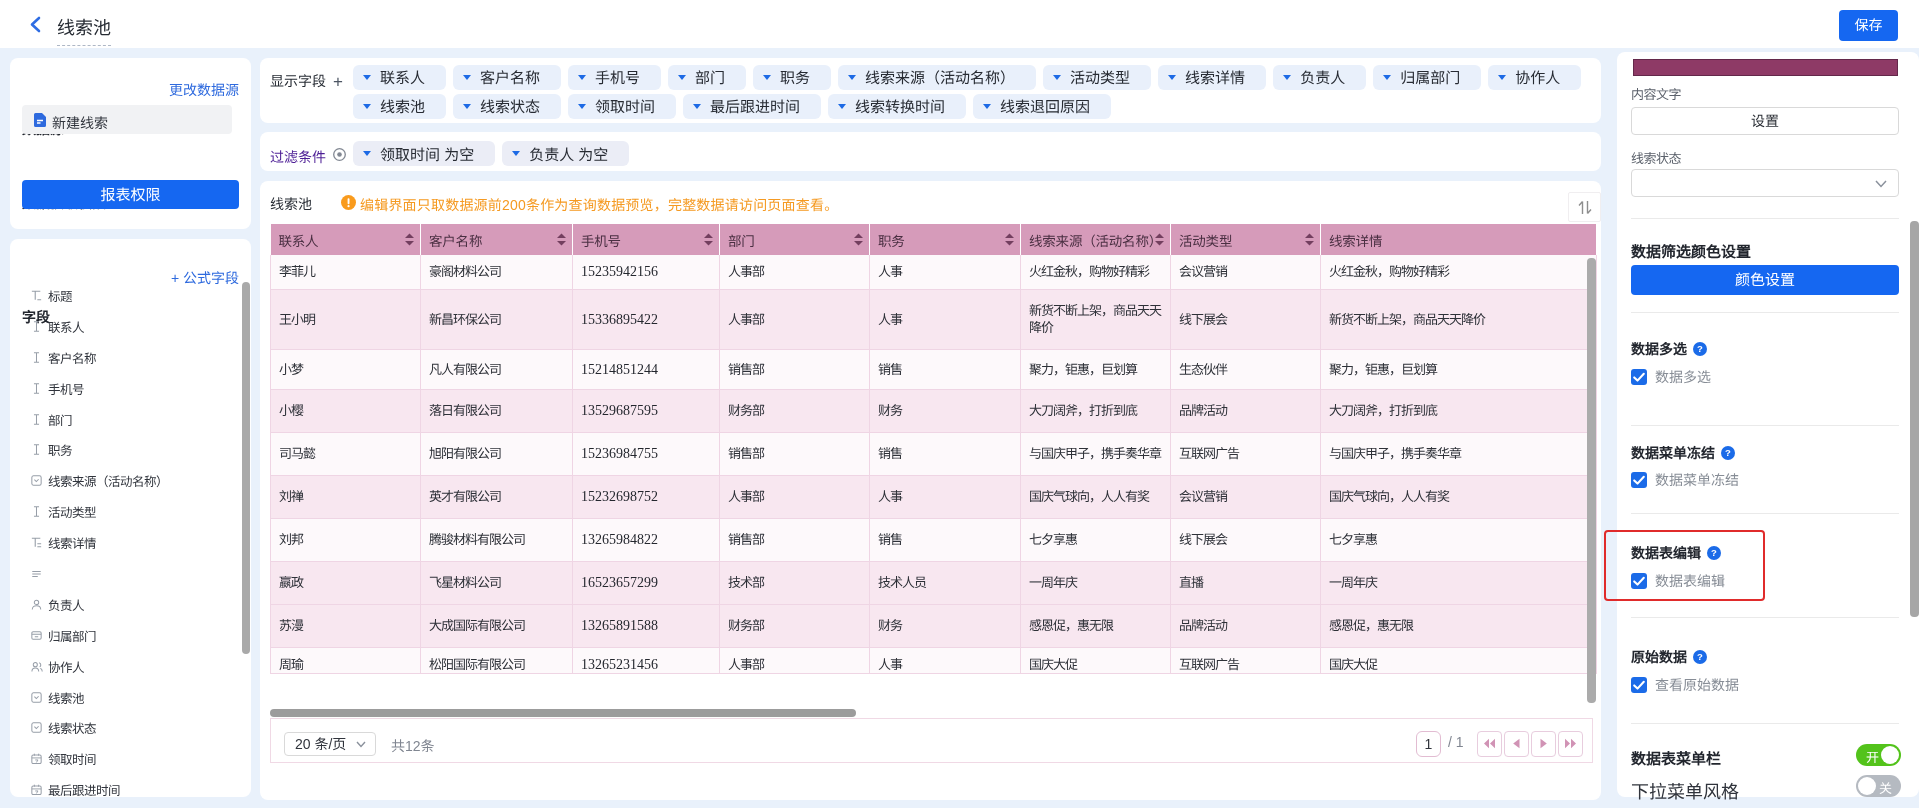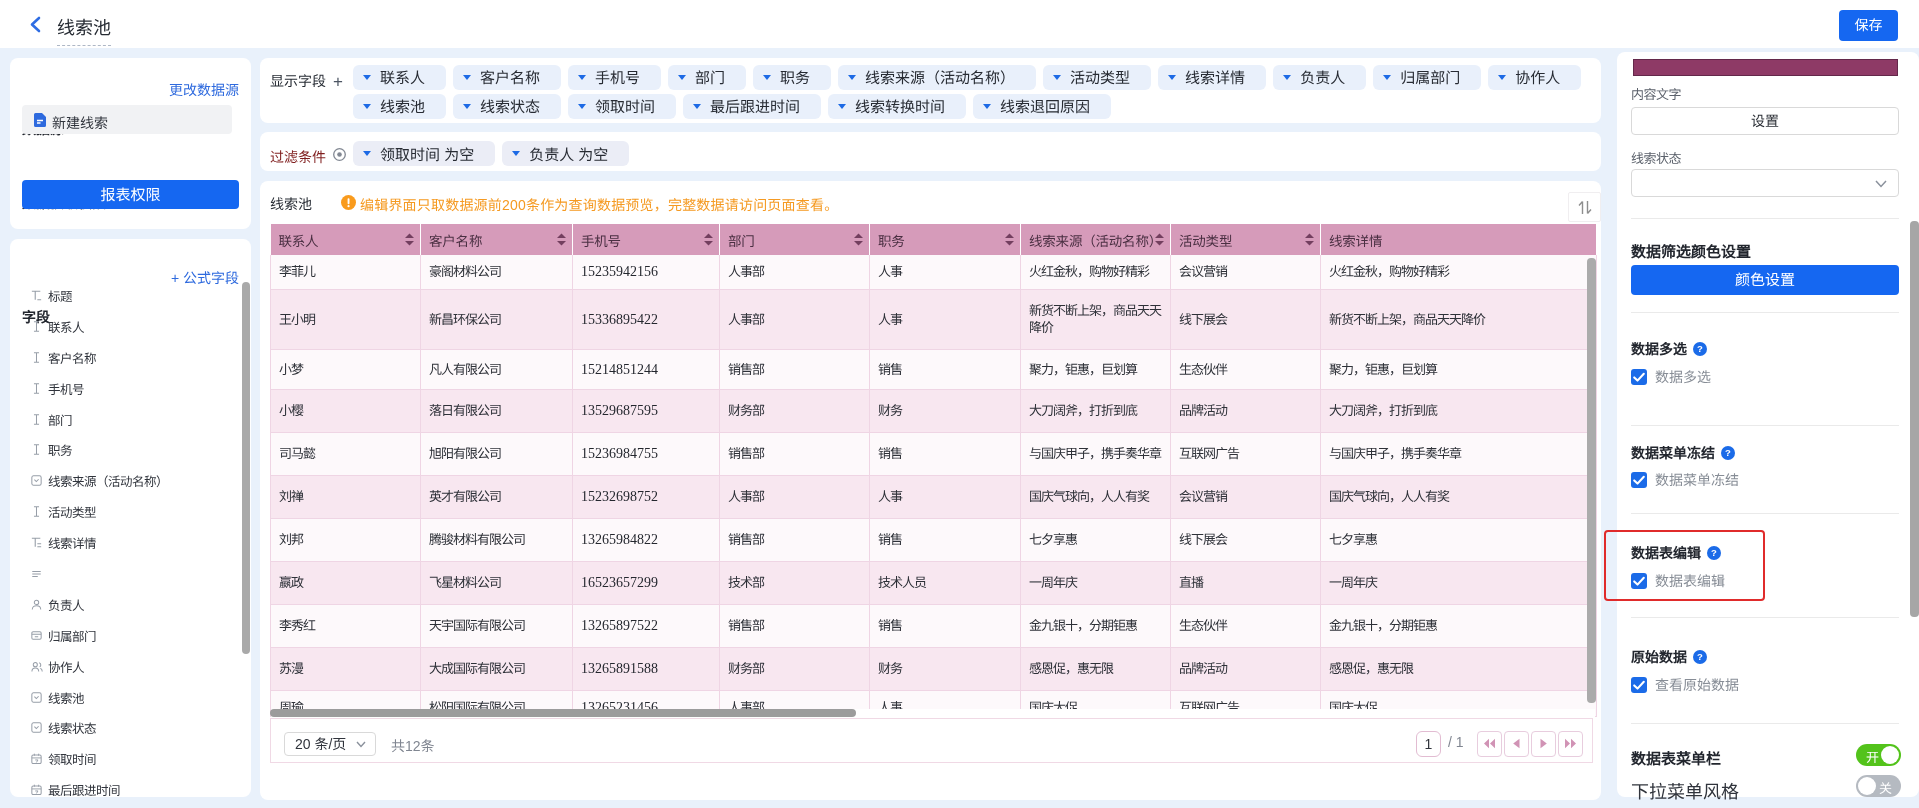--- a/index.html
+++ b/index.html
@@ -213,21 +213,21 @@
 
 <div class="card" style="left:260px;top:58px;width:1341px;height:65px;">
   <div class="abs" style="left:10px;top:12px;font-size:14px;color:#272c34;">显示字段 <span style="color:#4c5563;margin-left:3px;font-size:17px;vertical-align:-1px;">+</span></div>
   <div class="abs" style="left:93px;top:7px;width:1240px;line-height:0;">
     <div id="chiprow1" style="margin-bottom:4px;white-space:nowrap;"><span class="chip "><span class="tri"></span>联系人</span><span class="chip "><span class="tri"></span>客户名称</span><span class="chip "><span class="tri"></span>手机号</span><span class="chip "><span class="tri"></span>部门</span><span class="chip "><span class="tri"></span>职务</span><span class="chip "><span class="tri"></span>线索来源（活动名称）</span><span class="chip "><span class="tri"></span>活动类型</span><span class="chip "><span class="tri"></span>线索详情</span><span class="chip "><span class="tri"></span>负责人</span><span class="chip "><span class="tri"></span>归属部门</span><span class="chip "><span class="tri"></span>协作人</span></div>
     <div id="chiprow2" style="white-space:nowrap;"><span class="chip "><span class="tri"></span>线索池</span><span class="chip "><span class="tri"></span>线索状态</span><span class="chip "><span class="tri"></span>领取时间</span><span class="chip "><span class="tri"></span>最后跟进时间</span><span class="chip "><span class="tri"></span>线索转换时间</span><span class="chip "><span class="tri"></span>线索退回原因</span></div>
   </div>
 </div>
 
 <div class="card" style="left:260px;top:132px;width:1341px;height:39px;">
-  <div class="abs" style="left:10px;top:14px;font-size:14px;color:#7f1d1d;">过滤条件</div>
+  <div class="abs" style="left:10px;top:14px;font-size:14px;color:#4c1d95;">过滤条件</div>
   <svg class="abs" style="left:72px;top:15px;" width="15" height="15" viewBox="0 0 15 15">
       <circle cx="7.5" cy="7.5" r="5.8" fill="none" stroke="#828893" stroke-width="1.3"></circle>
       <circle cx="7.5" cy="7.5" r="2.3" fill="#828893"></circle>
     </svg>
   <div class="abs" style="left:93px;top:9px;white-space:nowrap;" id="filterchips"><span class="chip gray"><span class="tri"></span>领取时间 为空</span><span class="chip gray"><span class="tri"></span>负责人 为空</span></div>
 </div>
 
 <div class="card" style="left:260px;top:181px;width:1341px;height:619px;">
   <div class="abs" style="left:10px;top:12px;font-size:14px;color:#272c34;">线索池</div>
   <svg class="abs" style="left:81px;top:14px;" width="15" height="15" viewBox="0 0 15 15">
@@ -358,30 +358,20 @@
       </tr>
       <tr class="p" style="height:43px;">
         <td>嬴政</td>
         <td>飞星材料公司</td>
         <td><span class="num">16523657299</span></td>
         <td>技术部</td>
         <td>技术人员</td>
         <td>一周年庆</td>
         <td>直播</td>
         <td>一周年庆</td>
-      </tr>
-      <tr class="w" style="height:43px;">
-        <td>李秀红</td>
-        <td>天宇国际有限公司</td>
-        <td><span class="num">13265897522</span></td>
-        <td>销售部</td>
-        <td>销售</td>
-        <td>金九银十，分期钜惠</td>
-        <td>生态伙伴</td>
-        <td>金九银十，分期钜惠</td>
       </tr>
       <tr class="p" style="height:43px;">
         <td>苏漫</td>
         <td>大成国际有限公司</td>
         <td><span class="num">13265891588</span></td>
         <td>财务部</td>
         <td>财务</td>
         <td>感恩促，惠无限</td>
         <td>品牌活动</td>
         <td>感恩促，惠无限</td>

